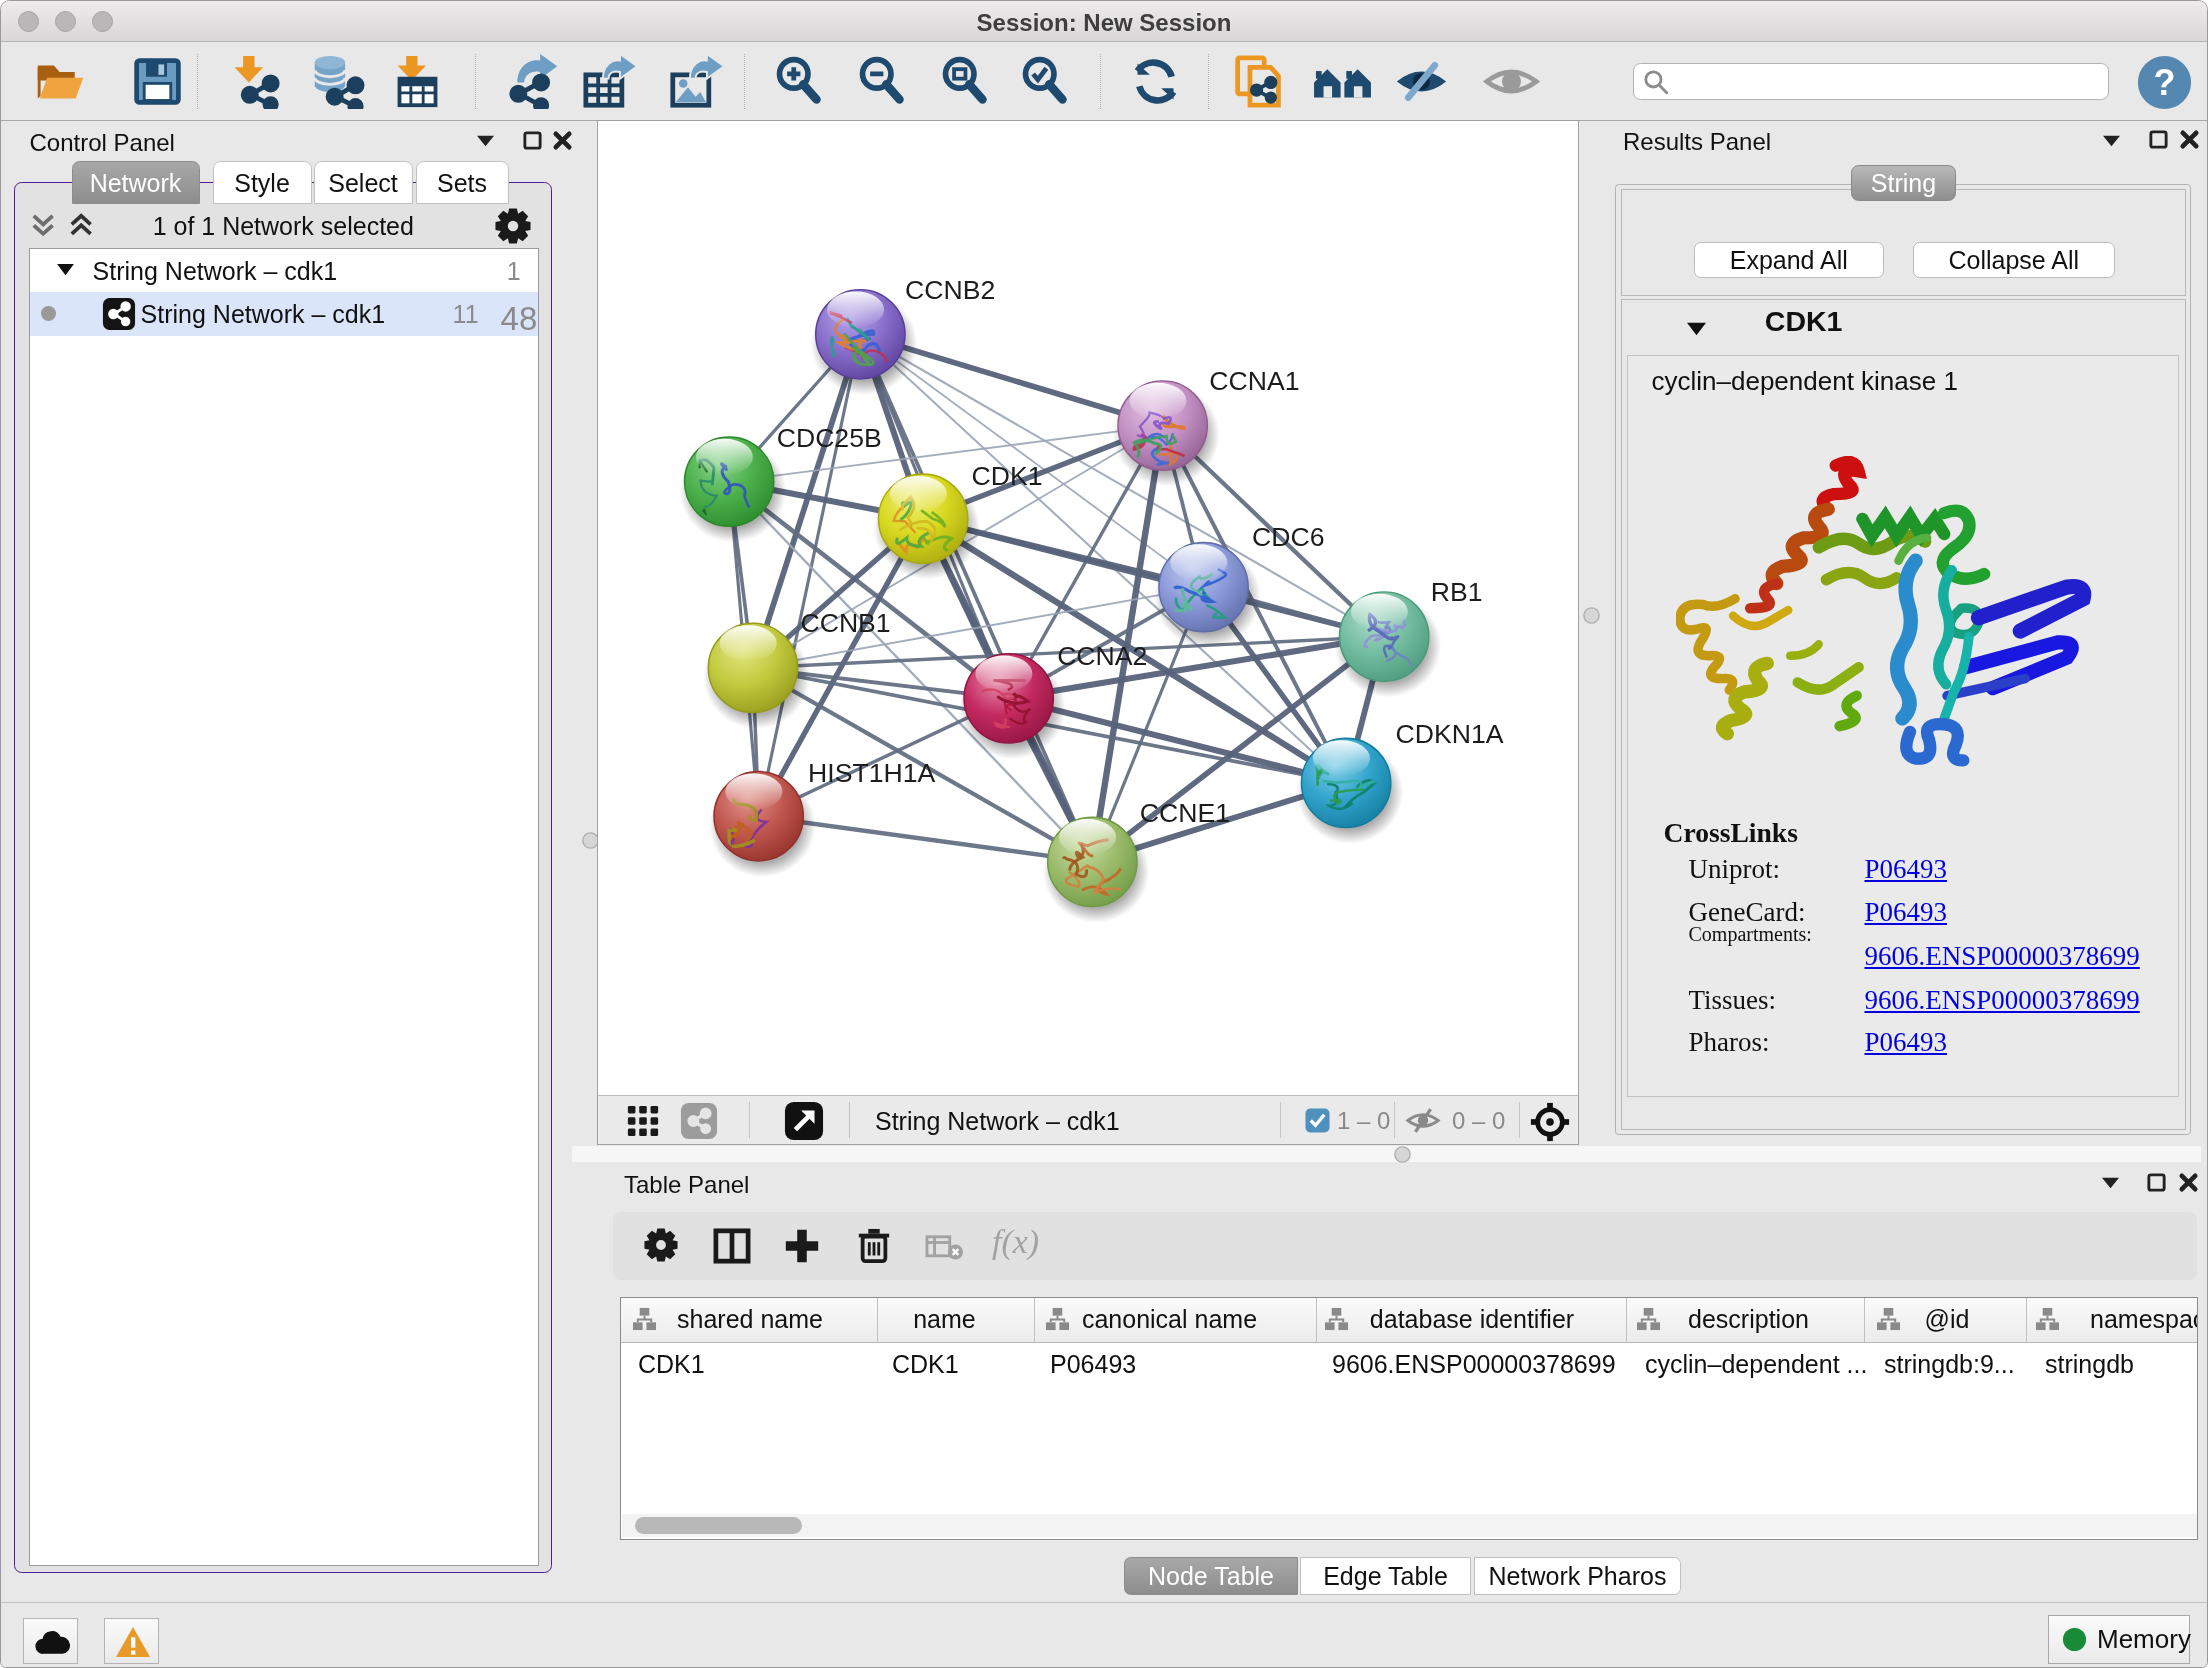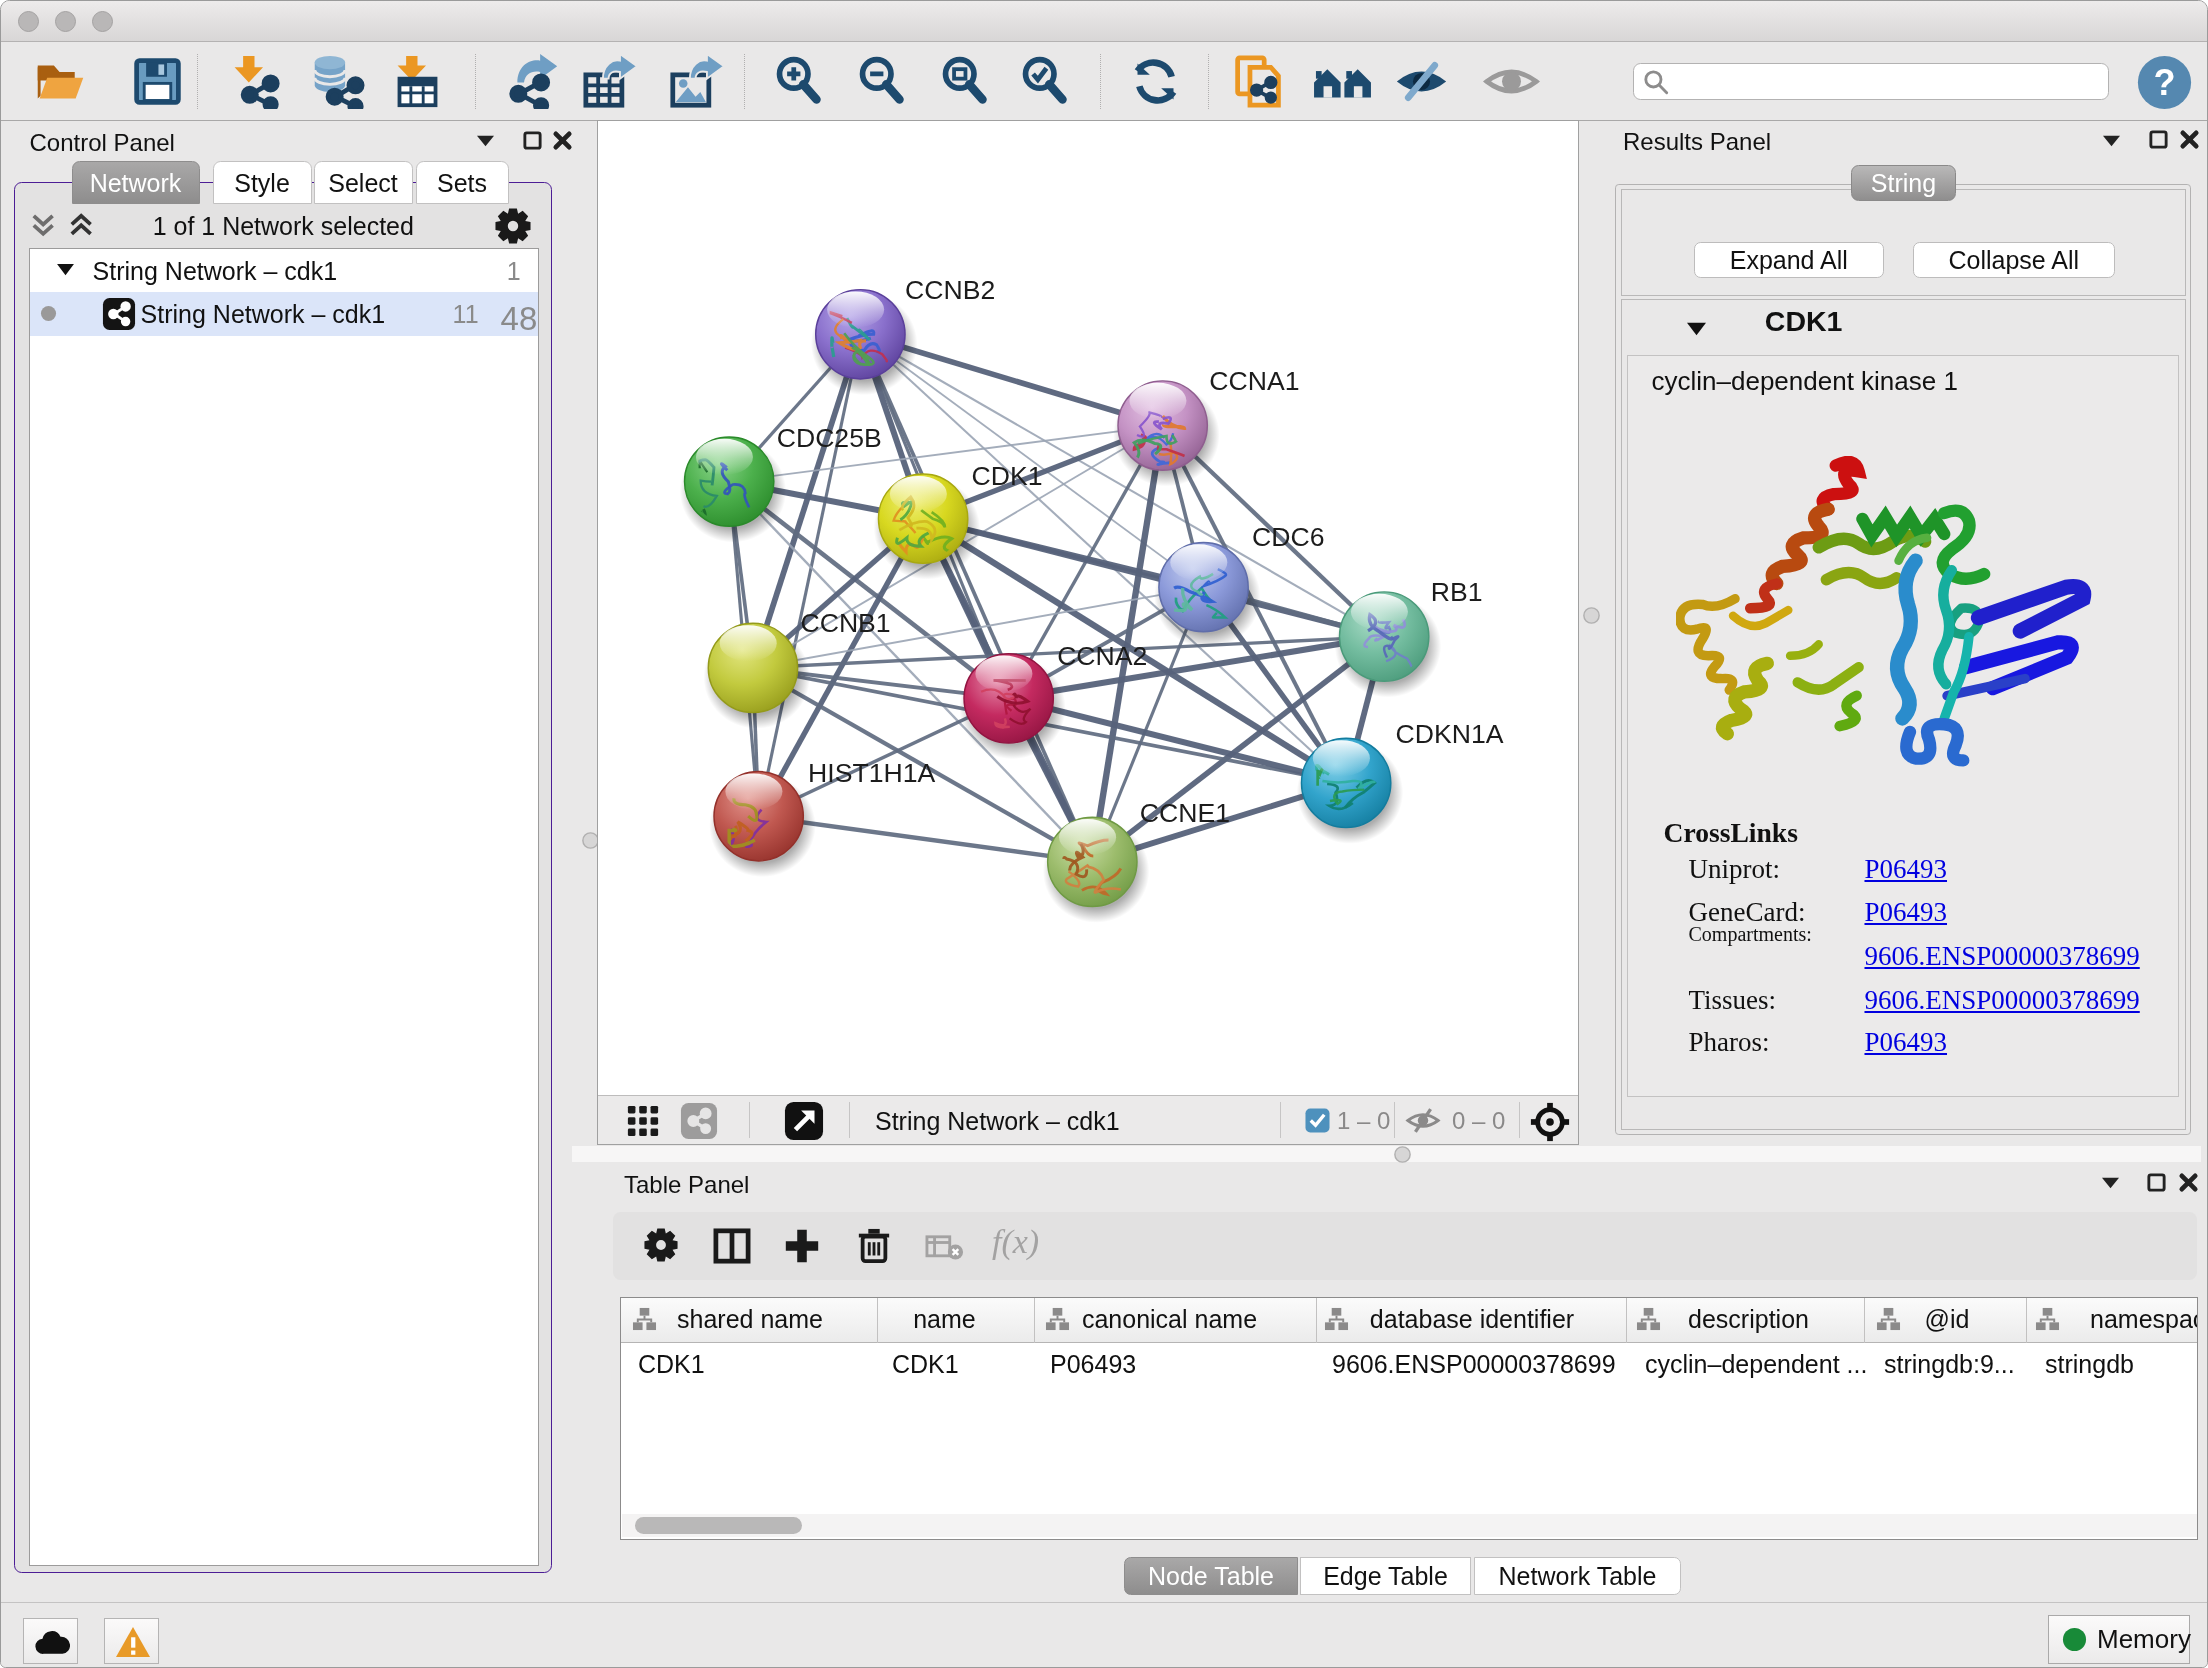--- a/index.html
+++ b/index.html
@@ -38,20 +38,21 @@
 .cell { position:absolute; top:52px; font-size:25px; color:#111; }
 
 </style>
 </head>
 <body>
 <div id="win">
   <div id="titlebar">
     <div class="tl" style="left:17px;"></div>
     <div class="tl" style="left:54px;"></div>
     <div class="tl" style="left:91px;"></div>
+    <div id="title">Session: New Session</div>
   </div>
   <div id="toolbar">
 
     <svg class="tbi" style="left:32px" width="55" height="55" viewBox="0 0 58 58">
       <path d="M5 12 h17 l6 7 h16 v9 H5 z" fill="#a95f10"></path>
       <path d="M5 47 V14 h3 v30 z" fill="#a95f10"></path>
       <path d="M7 47 L15 25 h38 L45 47 Z" fill="#efa440"></path>
     </svg>
 
     <svg class="tbi" style="left:129px" width="55" height="55" viewBox="0 0 58 58">
@@ -775,21 +776,21 @@
       <div class="cell" style="left:711px;">9606.ENSP00000378699</div>
       <div class="cell" style="left:1024px;">cyclin–dependent ...</div>
       <div class="cell" style="left:1263px;">stringdb:9...</div>
       <div class="cell" style="left:1424px;">stringdb</div>
       <div style="position:absolute;left:1px;bottom:1.9px;width:1575px;height:23px;background:#f4f3f3;">
         <div style="position:absolute;left:13.3px;top:2.9px;width:167px;height:17px;background:#b9b8b8;border-radius:8.6px;"></div>
       </div>
     </div>
     <div class="tab tabsel" style="left:535px;top:394px;width:174px;height:38px;line-height:37px;border-radius:6.7px 0 0 6.7px;">Node Table</div>
     <div class="tab" style="left:711px;top:394px;width:171px;height:38px;line-height:37px;">Edge Table</div>
-    <div class="tab" style="left:885px;top:394px;width:207px;height:38px;line-height:37px;border-radius:0 6.7px 6.7px 0;">Network Table</div>
+    <div class="tab" style="left:885px;top:394px;width:207px;height:38px;line-height:37px;border-radius:0 6.7px 6.7px 0;">Network Pharos</div>
   </div>
   <svg width="0" height="0" style="position:absolute;">
     <defs>
       <path id="gearp" fill-rule="evenodd" d="M37.5 14.9 L37.5 23.1 L31.9 24.4 L31.9 24.4 L35.0 29.2 L29.2 35.0 L24.4 31.9 L24.4 31.9 L23.1 37.5 L14.9 37.5 L13.6 31.9 L13.6 31.9 L8.8 35.0 L3.0 29.2 L6.1 24.4 L6.1 24.4 L0.5 23.1 L0.5 14.9 L6.1 13.6 L6.1 13.6 L3.0 8.8 L8.8 3.0 L13.6 6.1 L13.6 6.1 L14.9 0.5 L23.1 0.5 L24.4 6.1 L24.4 6.1 L29.2 3.0 L35.0 8.8 L31.9 13.6 L31.9 13.6 Z M24.5 19 A5.5 5.5 0 1 0 13.5 19 A5.5 5.5 0 1 0 24.5 19 Z"></path>
       <g id="sitemap">
         <rect x="8" y="1" width="10" height="8" fill="#8b8a8a"></rect>
         <rect x="1" y="16" width="10" height="8" fill="#8b8a8a"></rect>
         <rect x="15" y="16" width="10" height="8" fill="#8b8a8a"></rect>
         <path d="M13 9 v4 M6 16 v-3 h14 v3" fill="none" stroke="#8b8a8a" stroke-width="2"></path>
       </g>

